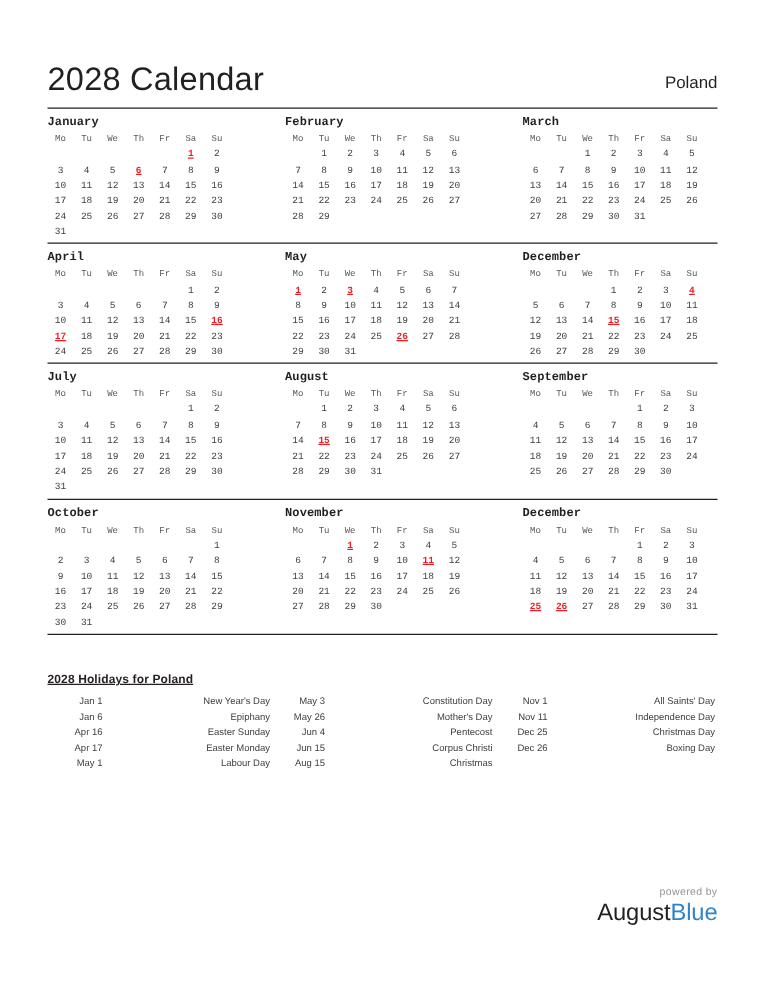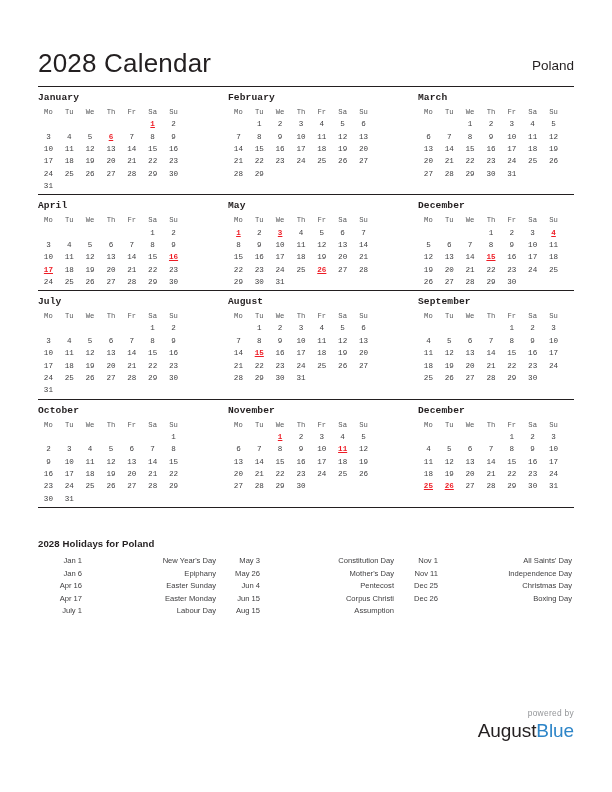--- a/index.html
+++ b/index.html
@@ -114,20 +114,21 @@
     left: 38px;
     top: 534px;
     width: 536px;
   }
   .holidays-title {
     font-size: 9.6px;
     font-weight: bold;
     color: #231f20;
     margin-bottom: 6px;
     letter-spacing: 0.1px;
+    text-decoration: underline;
   }
   .holiday-cols {
     display: flex;
     text-align: right;
   }
   .holiday-col {
     width: 178px;
   }
   .holiday-col.hc2 { padding-left: 0px; }
   .holiday-col.hc3 { padding-left: 0px; }
@@ -984,21 +985,21 @@
           </div>
           <div class="holiday-item">
             <span class="holiday-date">Apr 16</span>
             <span class="holiday-name">Easter Sunday</span>
           </div>
           <div class="holiday-item">
             <span class="holiday-date">Apr 17</span>
             <span class="holiday-name">Easter Monday</span>
           </div>
           <div class="holiday-item">
-            <span class="holiday-date">July 1</span>
+            <span class="holiday-date">May 1</span>
             <span class="holiday-name">Labour Day</span>
           </div>
         </div>
         <div class="holiday-col hc2">
           <div class="holiday-item">
             <span class="holiday-date">May 3</span>
             <span class="holiday-name">Constitution Day</span>
           </div>
           <div class="holiday-item">
             <span class="holiday-date">May 26</span>
@@ -1007,21 +1008,21 @@
           <div class="holiday-item">
             <span class="holiday-date">Jun 4</span>
             <span class="holiday-name">Pentecost</span>
           </div>
           <div class="holiday-item">
             <span class="holiday-date">Jun 15</span>
             <span class="holiday-name">Corpus Christi</span>
           </div>
           <div class="holiday-item">
             <span class="holiday-date">Aug 15</span>
-            <span class="holiday-name">Assumption</span>
+            <span class="holiday-name">Christmas</span>
           </div>
         </div>
         <div class="holiday-col hc3">
           <div class="holiday-item">
             <span class="holiday-date">Nov 1</span>
             <span class="holiday-name">All Saints' Day</span>
           </div>
           <div class="holiday-item">
             <span class="holiday-date">Nov 11</span>
             <span class="holiday-name">Independence Day</span>

